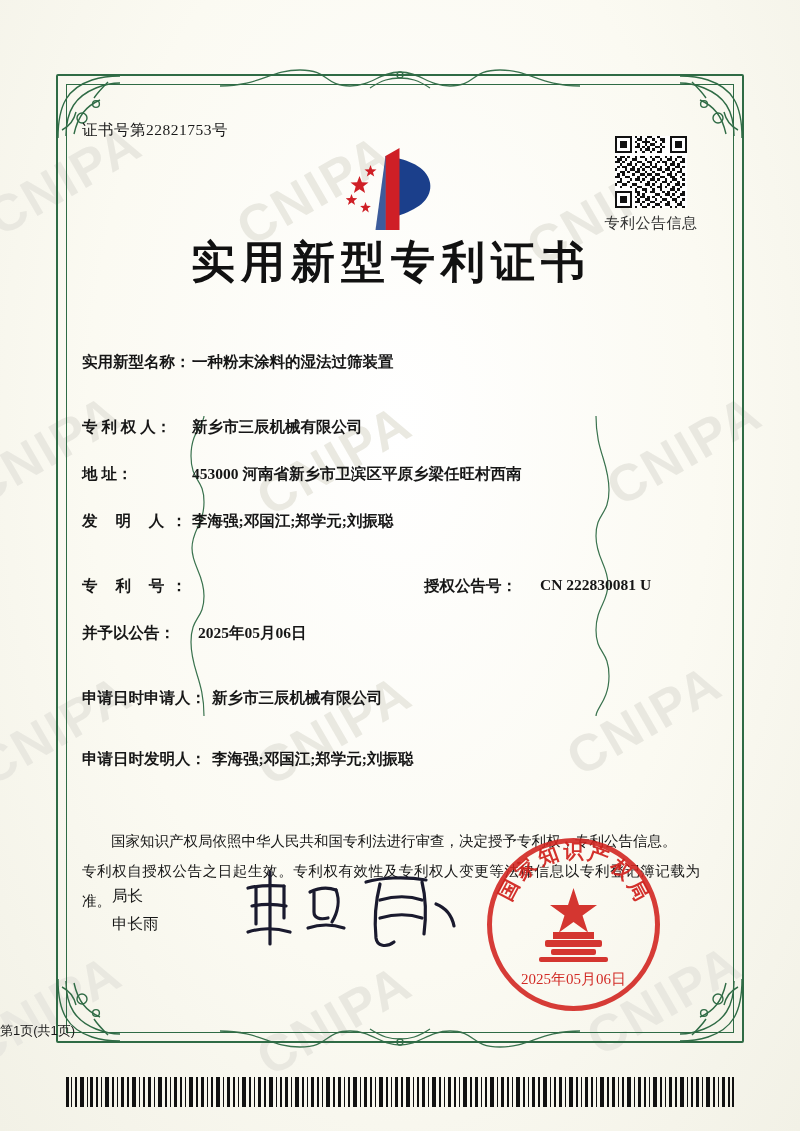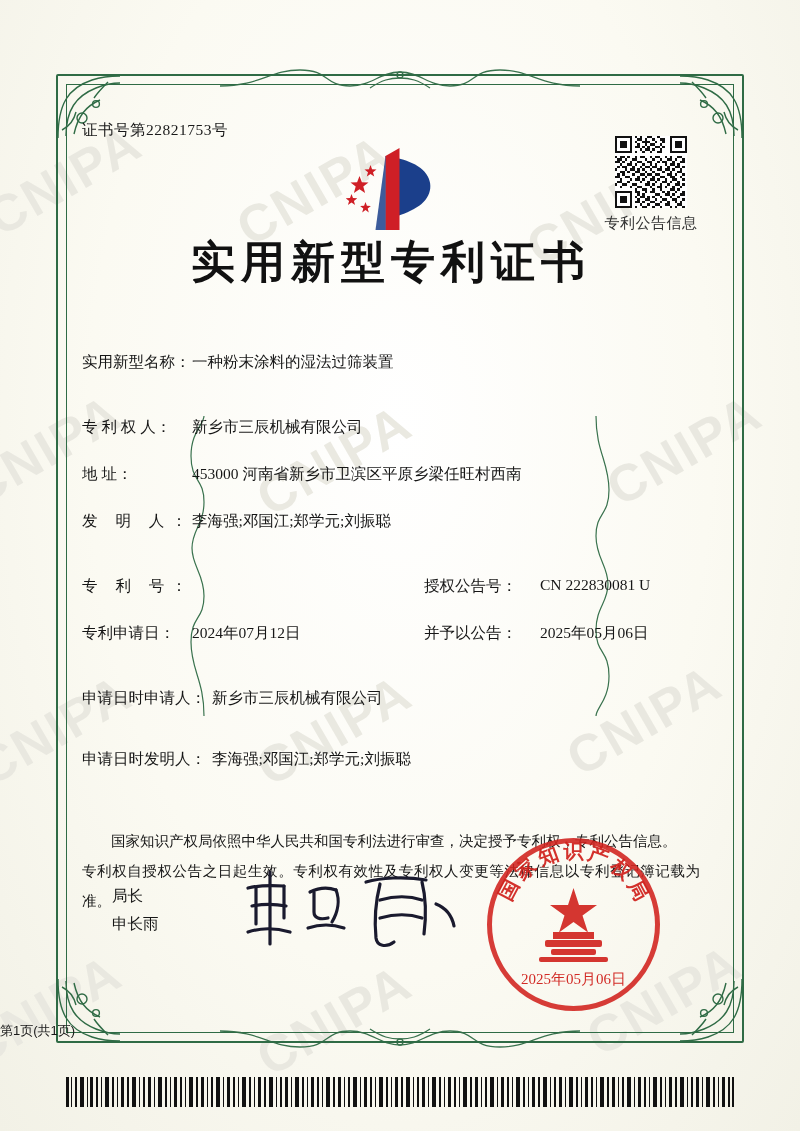--- a/index.html
+++ b/index.html
@@ -132,20 +132,21 @@
   .fields {
     margin-top: 60px;
     font-family: "Liberation Serif", serif;
     font-size: 15.5px;
     color: #161616;
   }
   .row {
     display: flex;
     align-items: baseline;
     margin-bottom: 26px;
+    font-weight: bold;
   }
   .lbl {
     width: 110px;
     flex: 0 0 110px;
     letter-spacing: 0px;
     white-space: nowrap;
   }
   .lbl.sp { letter-spacing: 7px; }
   .val { flex: 1 1 auto; }
 
@@ -573,24 +574,20 @@
         <div class="col-a">
           <div class="lbl sp">专 利 号：</div>
         </div>
         <div class="col-b">
           <div class="lbl-b">授权公告号：</div>
           <div class="val">CN 222830081 U</div>
         </div>
       </div>
 
       <div class="row two-col">
-        <div class="col-a">
-          <div class="lbl">专利申请日：</div>
-          <div class="val">2024年07月12日</div>
-        </div>
         <div class="col-b">
           <div class="lbl-b">并予以公告：</div>
           <div class="val">2025年05月06日</div>
         </div>
       </div>
 
       <div class="row" style="margin-top:44px;">
         <div class="lbl" style="width:130px;flex:0 0 130px;">申请日时申请人：</div>
         <div class="val">新乡市三辰机械有限公司</div>
       </div>

